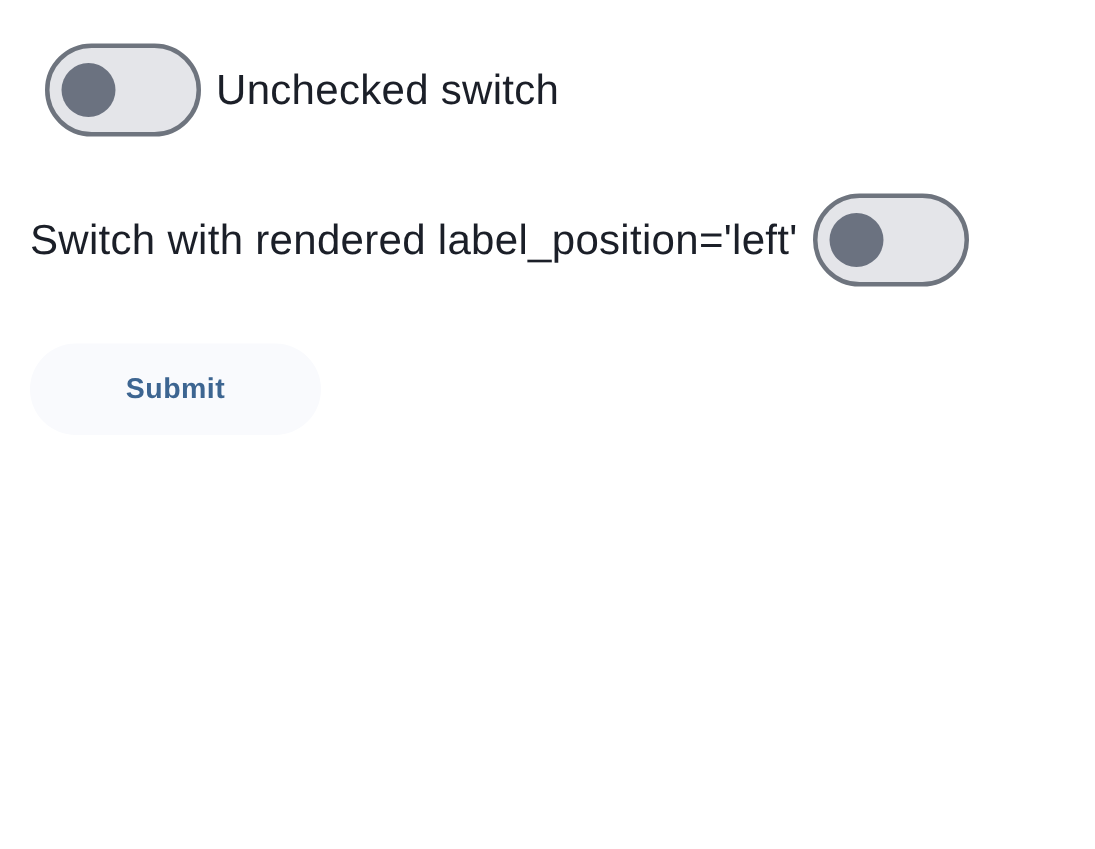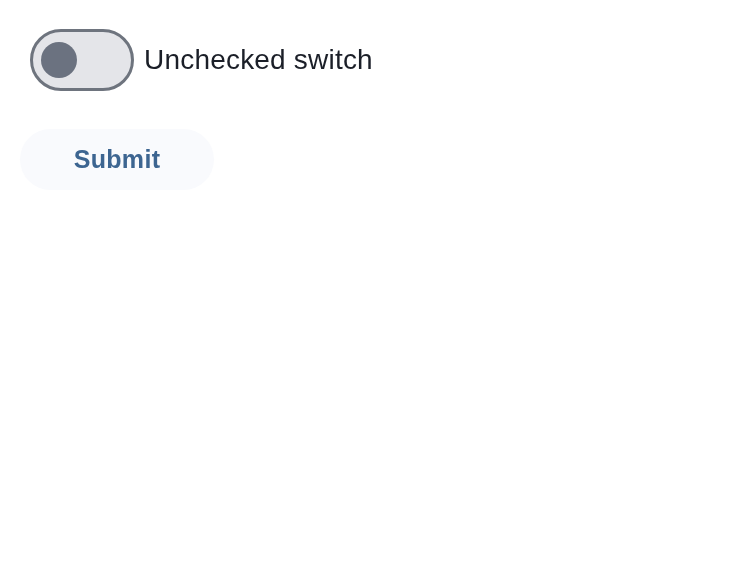--- a/index.html
+++ b/index.html
@@ -86,36 +86,42 @@
     align-items: center;
     justify-content: center;
     margin-top: 29px;
     width: 194px;
     height: 61px;
     border: none;
     border-radius: 31px;
     background: #f9fafd;
     color: #3d6591;
     font-family: "Liberation Sans", sans-serif;
-    font-size: 25px;
+    font-size: 19px;
     font-weight: 700;
     letter-spacing: 0.3px;
     cursor: pointer;
   }
 </style>
 </head>
 <body>
 
 <div class="stage">
 
   <div class="row indent">
     <div class="switch off" role="switch" aria-checked="false">
       <div class="knob"></div>
     </div>
     <span class="switch-label">Unchecked switch</span>
   </div>
 
 
 
+  <div class="row">
+    <span class="switch-label">Switch with rendered label_position='left'</span>
+    <div class="switch off" role="switch" aria-checked="false">
+      <div class="knob"></div>
+    </div>
+  </div>
 
   <button class="submit-btn" type="submit">Submit</button>
 
 </div>
 
 </body></html>

